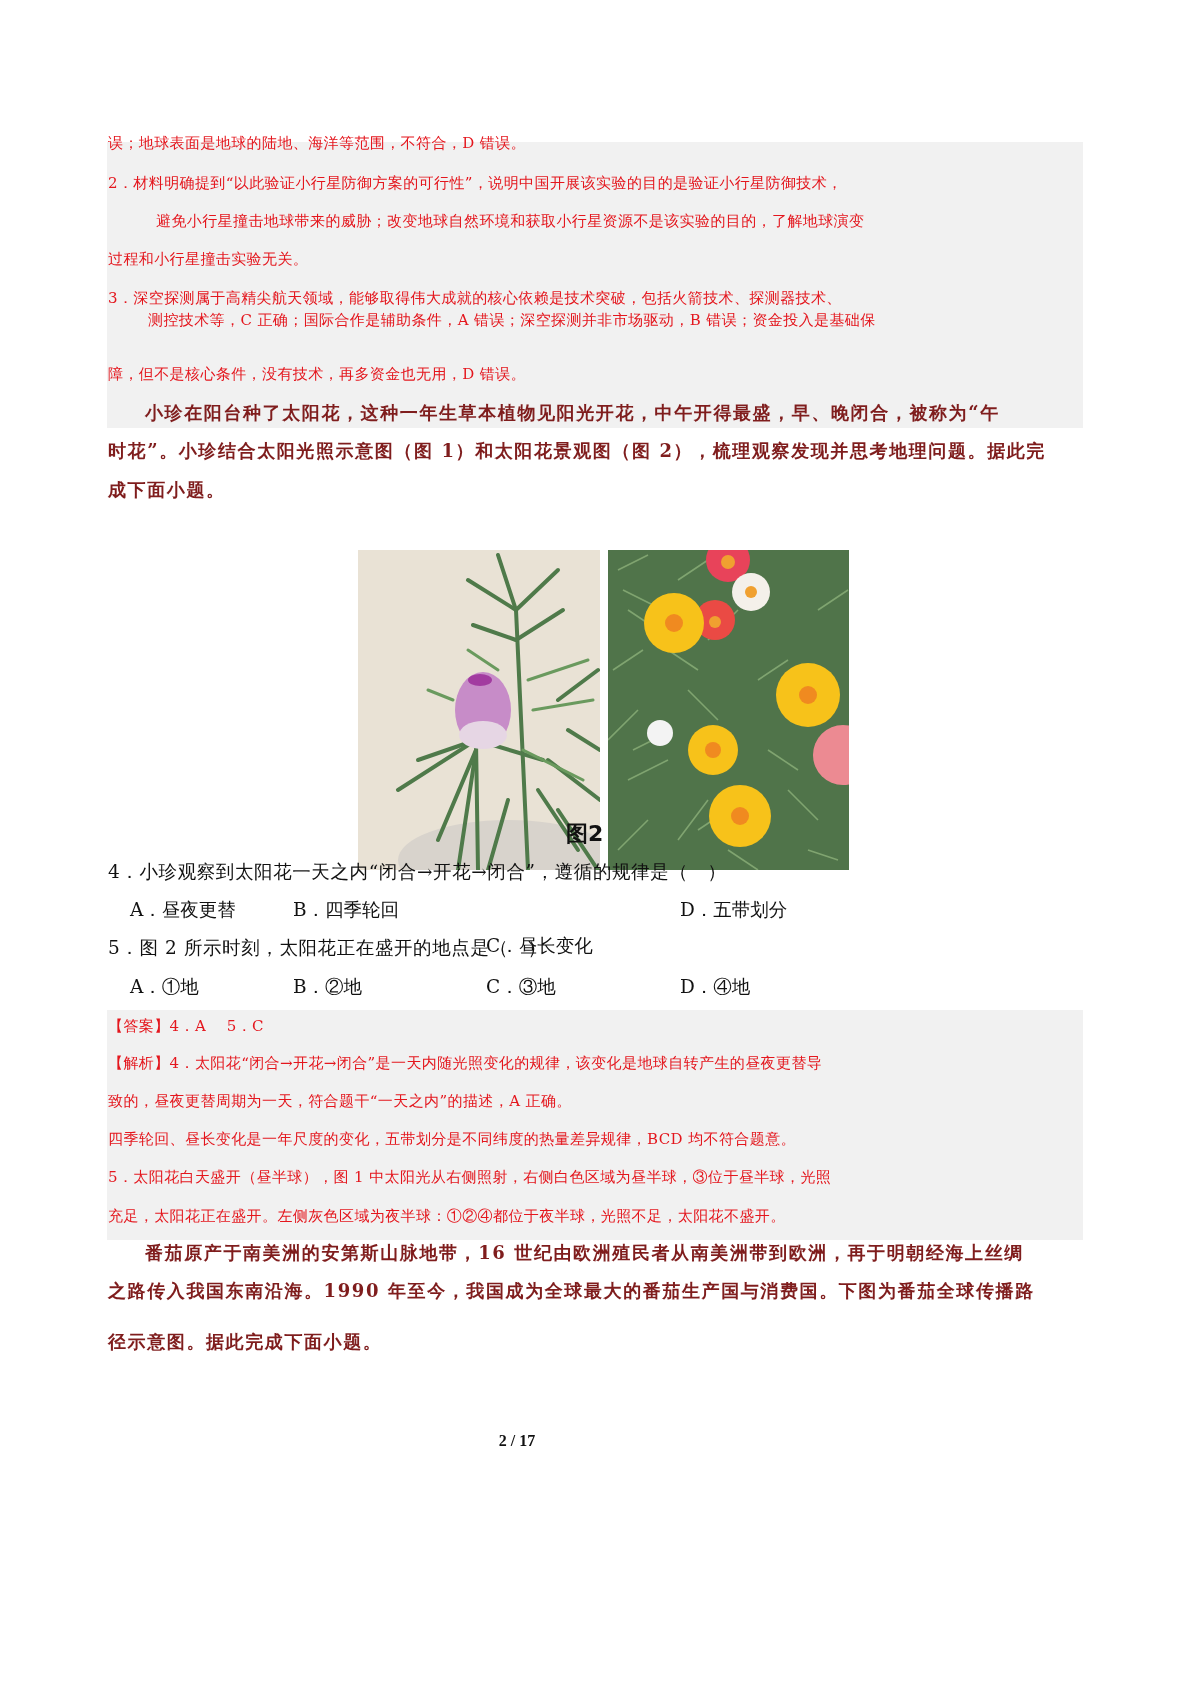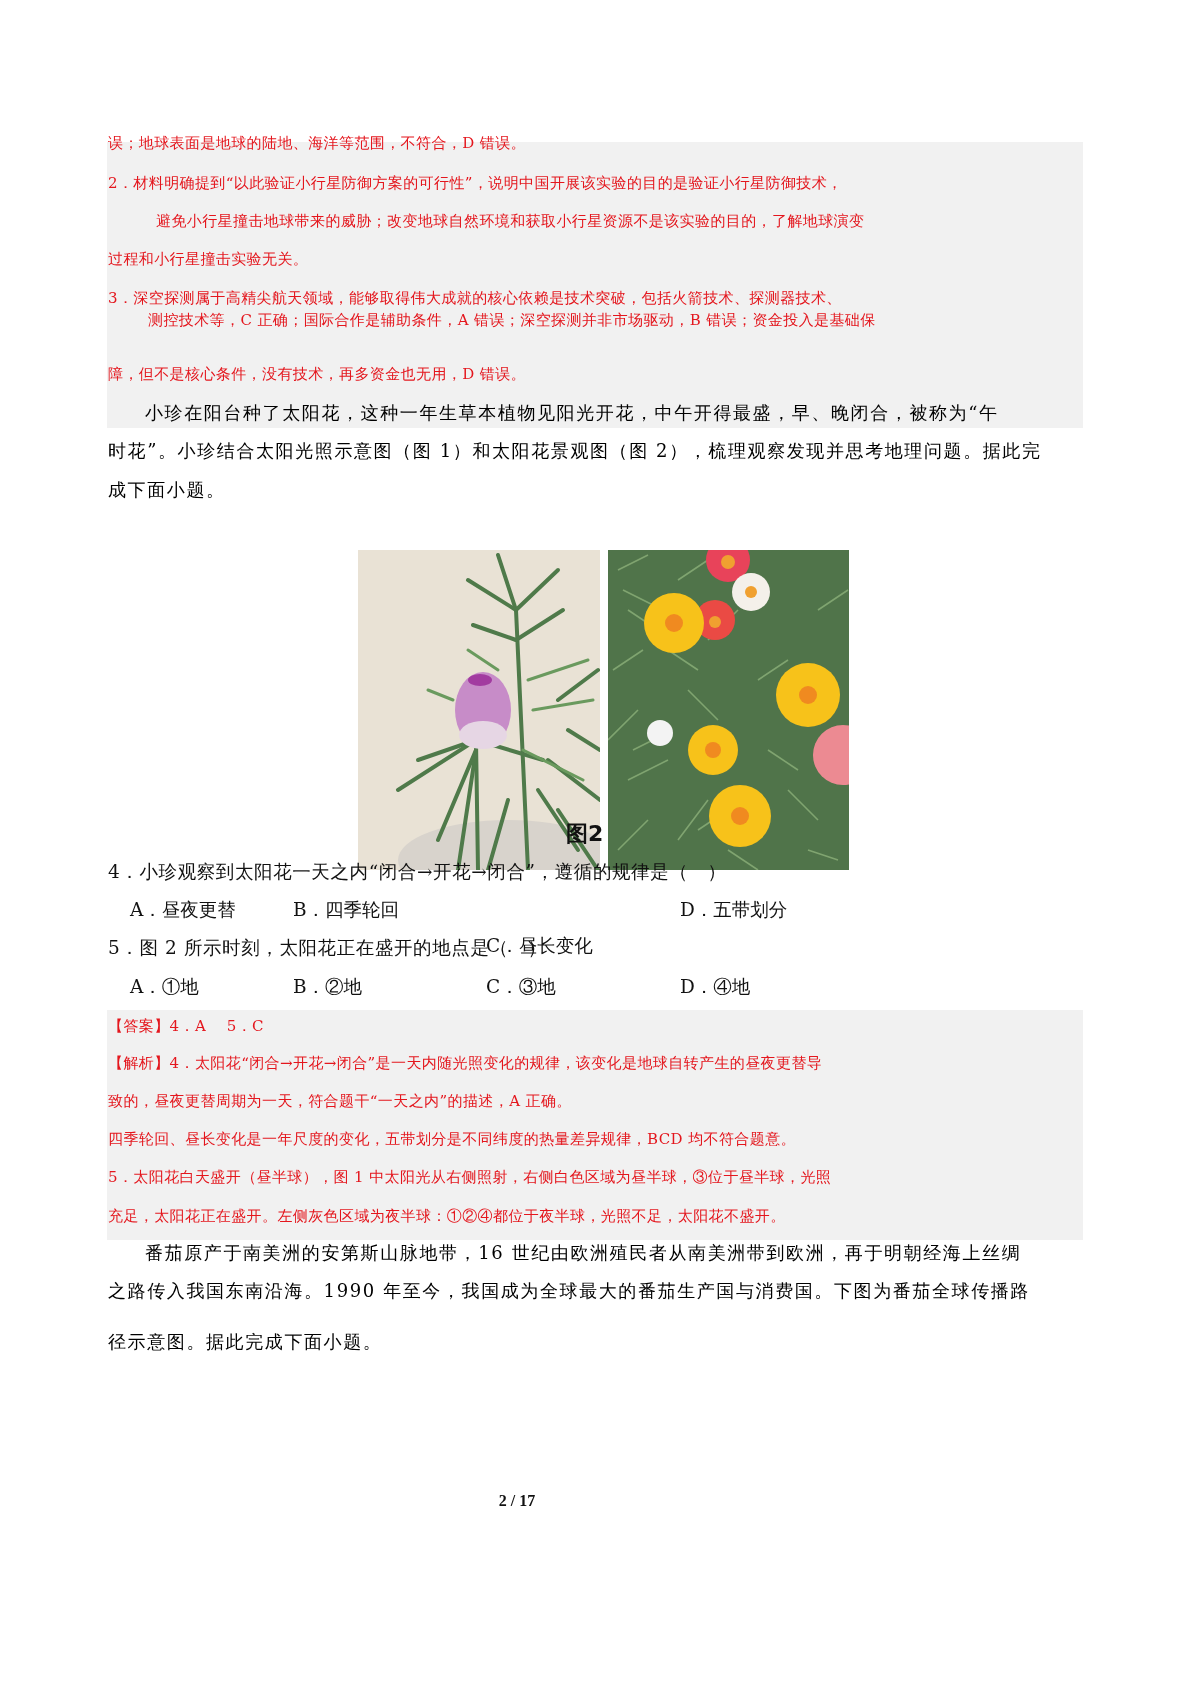--- a/index.html
+++ b/index.html
@@ -2,28 +2,28 @@
 <html><head>
   <meta charset="utf-8">
   <style>
     html, body { margin: 0; padding: 0; background: #ffffff; }
     body { width: 1190px; height: 1683px; position: relative; overflow: hidden;
            font-family: "DejaVu Serif", "Liberation Serif", serif; color: #111; }
     .box { position: absolute; left: 107px; width: 976px; background: #f1f1f1; }
     .line { position: absolute; left: 108px; width: 980px; font-size: 15px; line-height: 24px;
             white-space: nowrap; letter-spacing: 0.4px; }
     .red { color: #e4161d; }
-    .black { color: #000000; font-size: 18px; letter-spacing: 1.6px; }
+    .black { color: #7f1d1d; font-size: 18px; letter-spacing: 1.6px; font-weight: bold; }
     .indent { left: 145px; }
     .q { color: #111; font-size: 18.5px; letter-spacing: 0.6px; }
     .opt { position: absolute; font-size: 18.5px; line-height: 24px; color: #111; white-space: nowrap; }
     .photo { position: absolute; top: 550px; height: 320px; overflow: hidden; }
     .caption { position: absolute; top: 819px; left: 566px; font-family: "DejaVu Sans", "Liberation Sans", sans-serif;
                font-size: 22px; font-weight: bold; color: #111; }
-    .pagenum { position: absolute; top: 1492px; left: 0; width: 1034px; text-align: center;
+    .pagenum { position: absolute; top: 1432px; left: 0; width: 1034px; text-align: center;
                font-family: "Liberation Serif", serif; font-weight: bold; font-size: 16px; }
   </style>
 </head>
 <body>
 
 <div class="box" style="top:142px;height:286px;"></div>
 <div class="line red" style="top:131px;">误；地球表面是地球的陆地、海洋等范围，不符合，D 错误。</div>
 <div class="line red" style="top:171px;">2．材料明确提到“以此验证小行星防御方案的可行性”，说明中国开展该实验的目的是验证小行星防御技术，</div>
 <div class="line red" style="top:209px;padding-left:48px;">避免小行星撞击地球带来的威胁；改变地球自然环境和获取小行星资源不是该实验的目的，了解地球演变</div>
 <div class="line red" style="top:247px;">过程和小行星撞击实验无关。</div>

